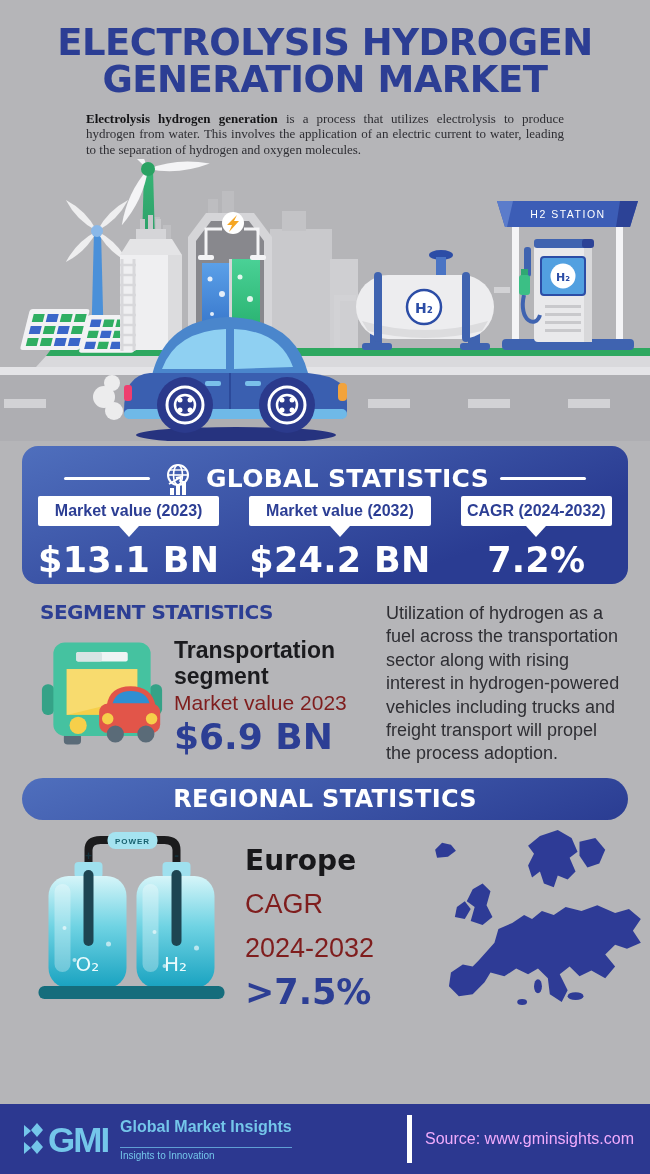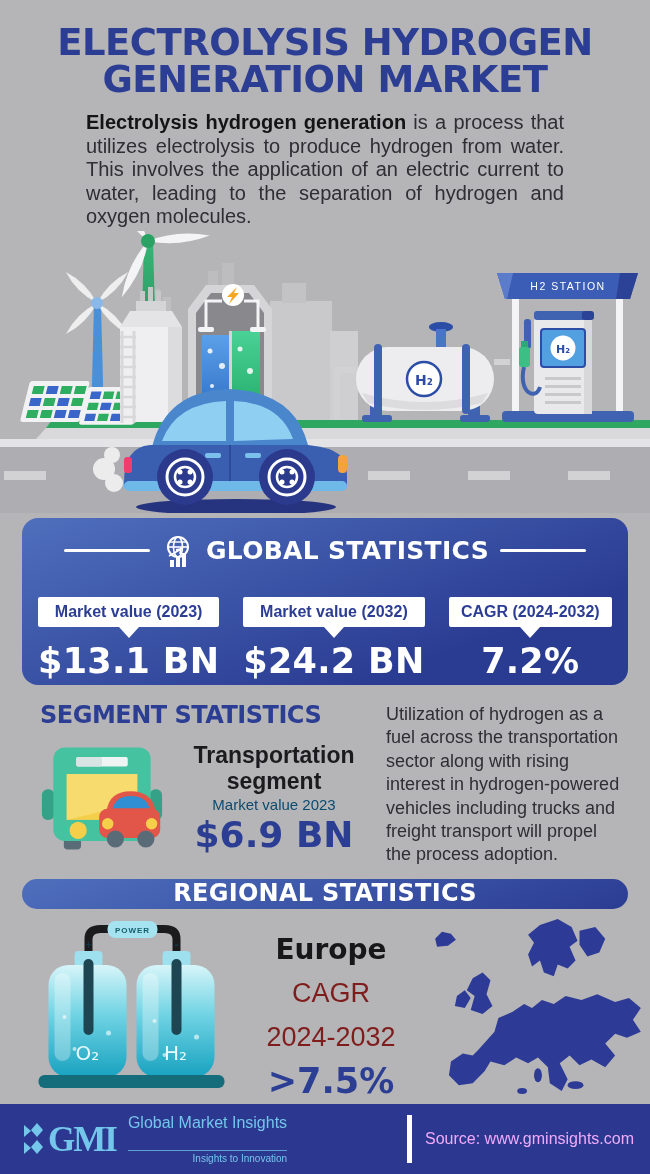--- a/index.html
+++ b/index.html
@@ -10,76 +10,76 @@
     display:flex;flex-direction:column;
   }
   
   .title{
     padding-top:24px;text-align:center;color:#2c3e94;
     font-family:"DejaVu Sans",sans-serif;font-weight:800;
     font-size:37px;line-height:1.0;letter-spacing:-0.5px;
   }
   
   .intro{
-    width:478px;margin:13px auto 0;font-size:20px;line-height:1.18;
-    text-align:justify;color:#2e2e33;
+    width:478px;margin:13px auto 0;font-size:13px;line-height:1.18;
+    text-align:justify;color:#2e2e33;font-family:Liberation Serif, serif;
   }
   .intro b{color:#141416;}
   
   .scene{display:block;width:650px;height:282px;margin-top:2px;}
   
   .global-panel{
     margin:5px 22px 0;border-radius:16px;
     background:linear-gradient(160deg,#4f6fbd 0%,#2a3c92 75%);
     padding:16px 16px 4px;
   }
   .gs-header{display:flex;align-items:center;justify-content:center;gap:11px;color:#fff;}
   .gs-line{width:86px;height:3px;background:#fff;border-radius:2px;}
   .gs-title{font-family:"DejaVu Sans",sans-serif;font-weight:800;font-size:25px;letter-spacing:0.3px;white-space:nowrap;}
-  .gs-stats{display:flex;gap:24px;margin-top:29px;}
+  .gs-stats{display:flex;gap:30px;margin-top:0;}
   .gs-col{flex:1;display:flex;flex-direction:column;align-items:center;}
   .gs-label{
     background:#fff;color:#2c3e94;font-size:16px;font-weight:bold;
     padding:6px 2px;width:100%;text-align:center;border-radius:2px;
     box-sizing:border-box;white-space:nowrap;
   }
   .gs-arrow{width:0;height:0;border-left:10px solid transparent;border-right:10px solid transparent;border-top:11px solid #fff;}
   .gs-value{margin-top:3px;color:#fff;font-family:"DejaVu Sans",sans-serif;font-weight:800;font-size:35px;letter-spacing:0.3px;white-space:nowrap;}
   
   .segment{margin:16px 28px 0 40px;display:grid;grid-template-columns:336px 1fr;column-gap:10px;}
   .seg-title{
     color:#2c3e94;font-family:"DejaVu Sans",sans-serif;font-weight:800;
-    font-size:24px;letter-spacing:-0.5px;white-space:nowrap;
-  }
-  .seg-row{display:flex;margin-top:8px;gap:10px;align-items:flex-start;text-align:center;}
+    font-size:20px;letter-spacing:-0.5px;white-space:nowrap;
+  }
+  .seg-row{display:flex;margin-top:8px;gap:10px;align-items:flex-start;}
   .seg-text{padding-top:6px;}
   .seg-name{font-size:23px;font-weight:bold;color:#1b1b1e;line-height:1.12;width:200px;}
-  .seg-sub{font-size:15px;color:#0c4a6e;margin-top:2px;white-space:nowrap;}
+  .seg-sub{font-size:21px;color:#7f1d1d;margin-top:2px;white-space:nowrap;}
   .seg-value{font-family:"DejaVu Sans",sans-serif;font-weight:700;font-size:36px;color:#2c3e94;margin-top:1px;}
   .seg-desc{font-size:18px;line-height:1.3;color:#2e2e33;padding-top:2px;}
   
   .regional-banner{
-    margin:12px 22px 0;height:30px;border-radius:21px;
+    margin:12px 22px 0;height:42px;border-radius:21px;
     background:linear-gradient(160deg,#4f6fbd,#2a3c92);
-    display:flex;justify-content:center;
+    display:flex;align-items:center;justify-content:center;
     color:#fff;font-family:"DejaVu Sans",sans-serif;font-weight:800;
     font-size:24px;letter-spacing:0.3px;
   }
   .regional{display:flex;margin:8px 0 0 28px;align-items:flex-start;}
-  .reg-text{width:172px;text-align:center;margin-top:16px;margin-left:2px;}
+  .reg-text{width:172px;text-align:left;margin-top:16px;margin-left:2px;}
   .reg-region{font-family:"DejaVu Sans",sans-serif;font-weight:800;font-size:28px;color:#17171a;}
   .reg-metric,.reg-period{font-size:27px;color:#7f1d1d;line-height:1.18;font-weight:400;margin-top:12px;}
   .reg-value{font-family:"DejaVu Sans",sans-serif;font-weight:800;font-size:35px;color:#2c3e94;margin-top:8px;}
   
   .footer{margin-top:auto;height:70px;background:#2c3890;display:flex;align-items:center;}
   .footer-left{display:flex;align-items:center;margin-left:24px;gap:4px;}
-  .logo-text{font-family:Liberation Serif, serif;font-weight:800;font-size:35px;color:#74c6ea;letter-spacing:-2px;line-height:1;}
+  .logo-text{font-family:Liberation Sans, sans-serif;font-weight:800;font-size:35px;color:#74c6ea;letter-spacing:-2px;line-height:1;}
   .company-block{margin-left:8px;}
-  .company{font-size:16px;font-weight:normal;color:#74c6ea;padding-bottom:18px;border-bottom:1.5px solid #5f9fd4;white-space:nowrap;}
-  .tagline{font-size:10px;color:#74c6ea;text-align:right;padding-top:2px;}
+  .company{font-size:16px;font-weight:bold;color:#74c6ea;padding-bottom:11px;border-bottom:1.5px solid #5f9fd4;white-space:nowrap;}
+  .tagline{font-size:10px;color:#74c6ea;text-align:left;padding-top:2px;}
   .footer-right{margin-left:auto;margin-right:16px;display:flex;align-items:center;gap:13px;}
   .fdivider{width:5px;height:48px;background:#fff;}
   .contact{color:#f0abfc;font-size:16px;line-height:1.5;white-space:nowrap;}
 </style>
 </head>
 <body>
 
 <div class="title">
   <div>ELECTROLYSIS HYDROGEN</div>
   <div>GENERATION MARKET</div>

